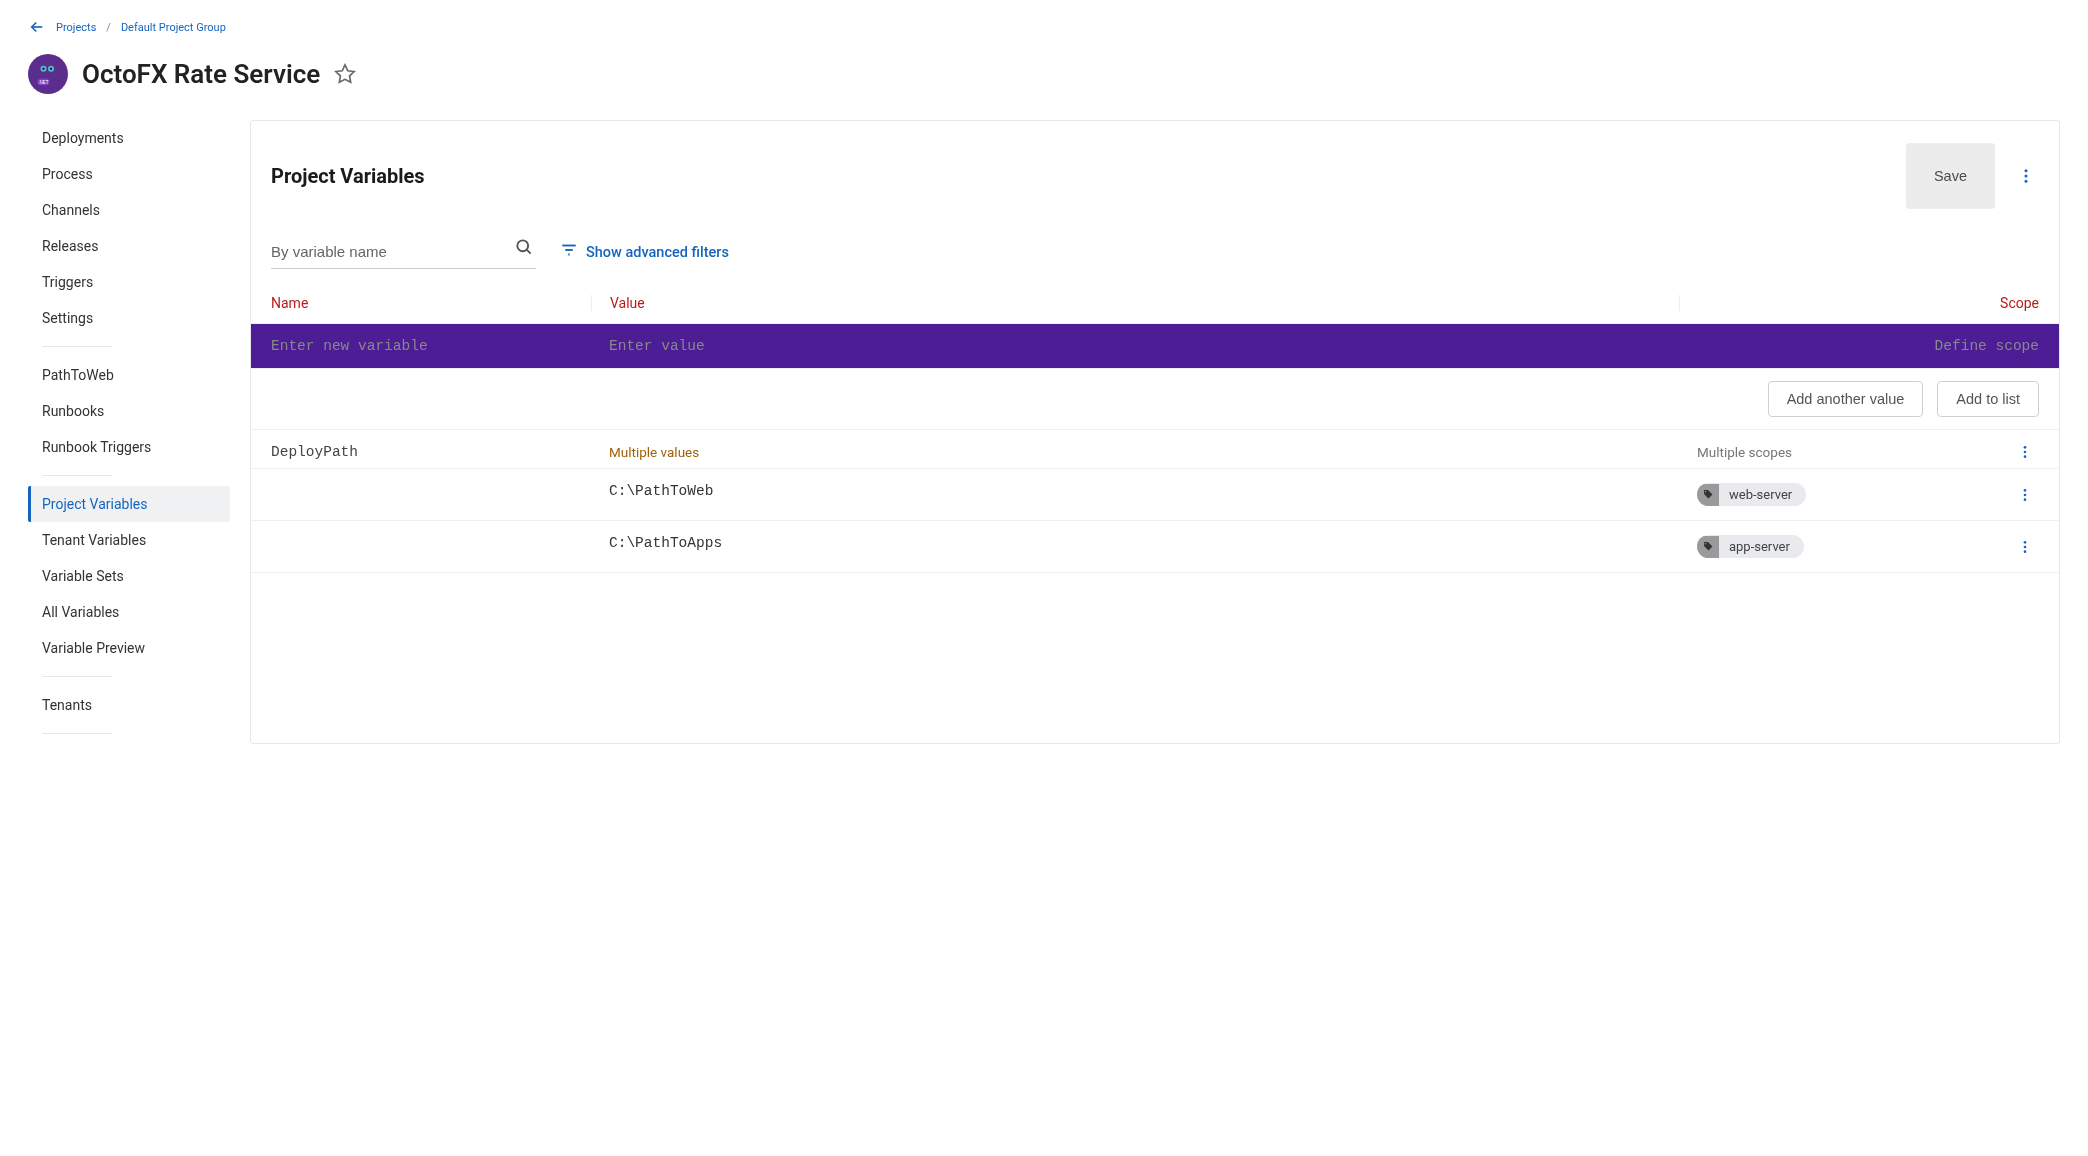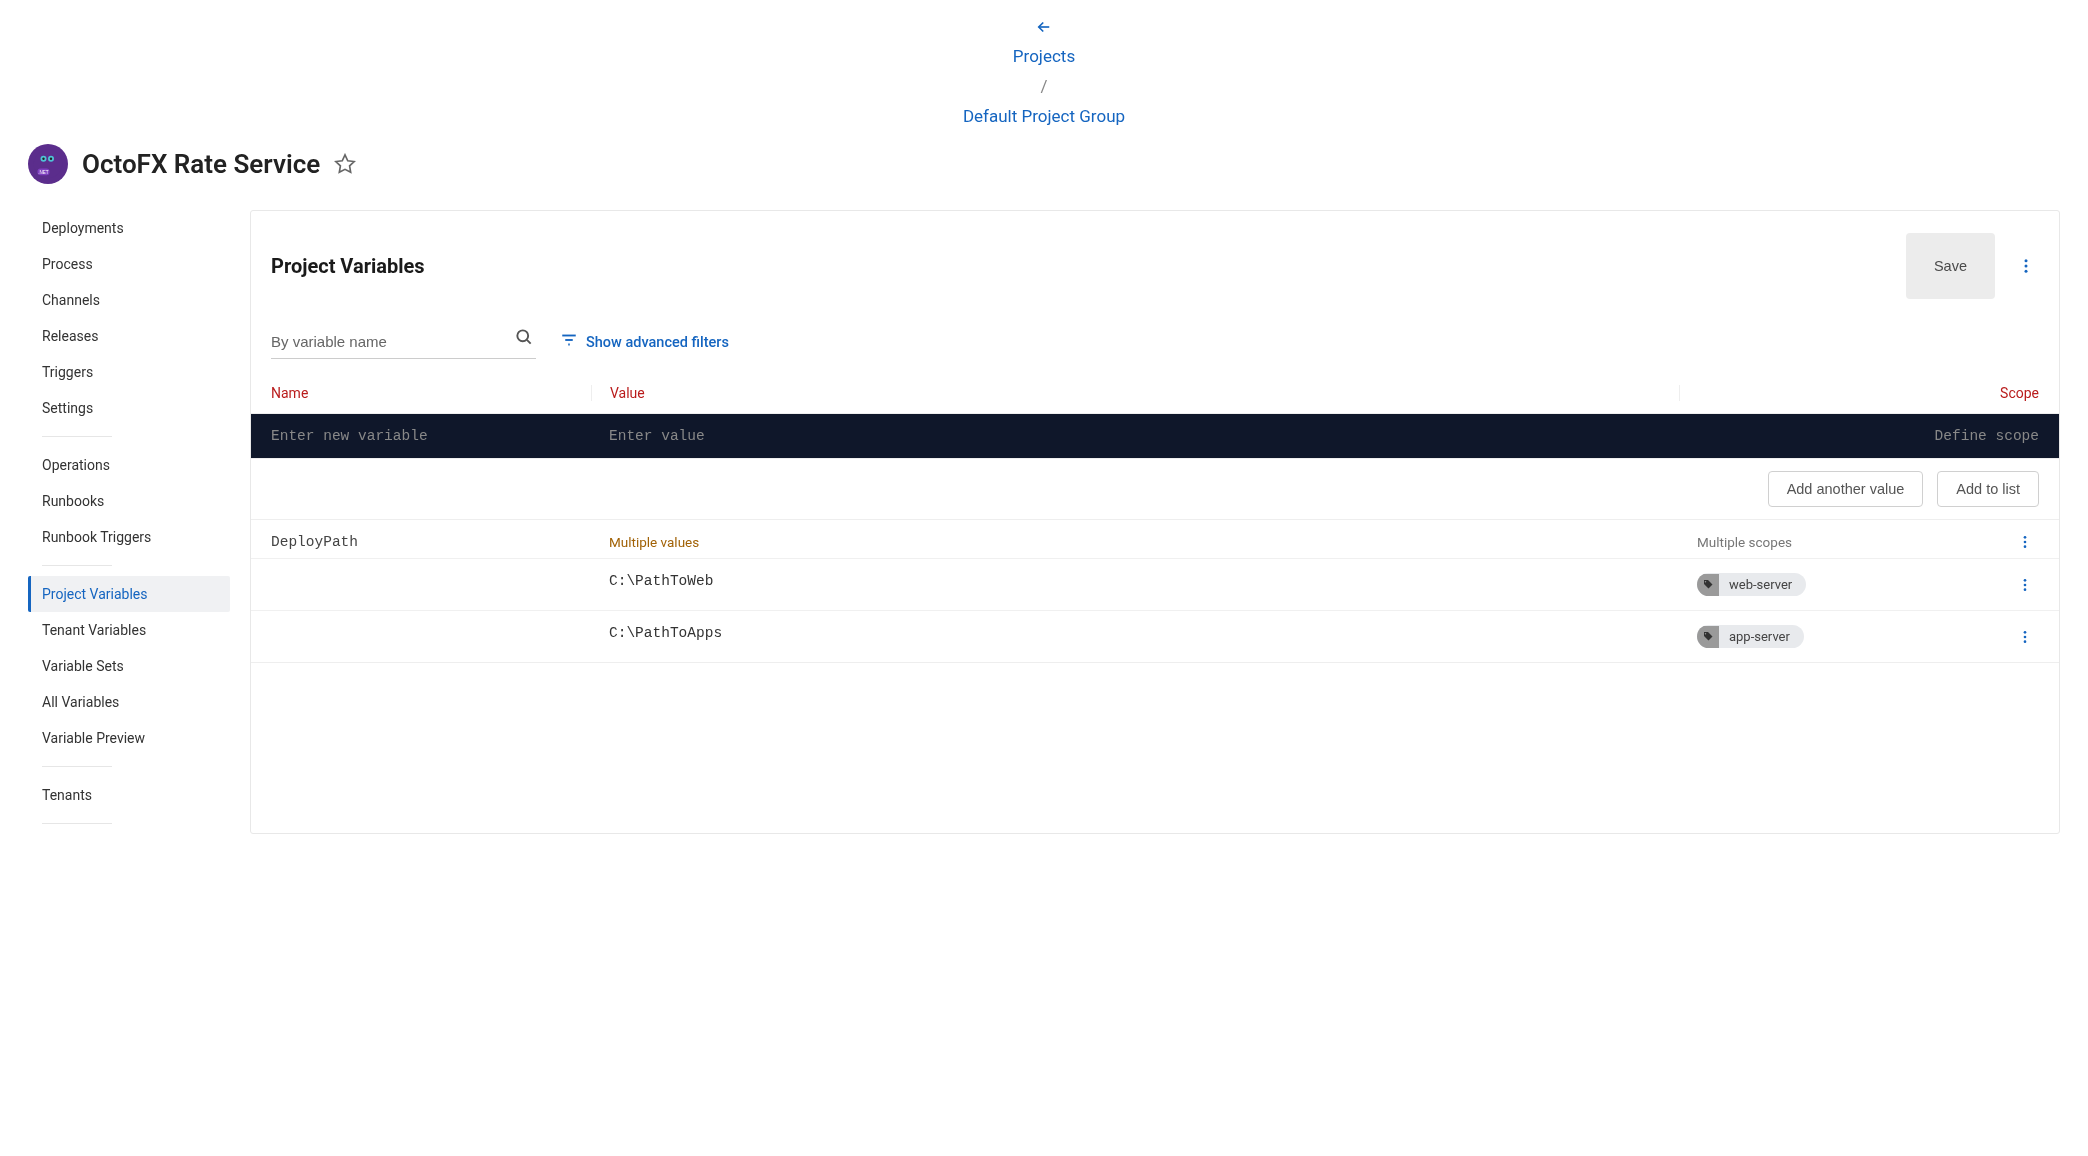--- a/index.html
+++ b/index.html
@@ -8,23 +8,22 @@
       background: #fff;
       color: #1a1a1a;
       font-size: 14px;
     }
     .wrapper { padding: 18px 28px; }
     .breadcrumb {
       display: flex;
       align-items: center;
       gap: 10px;
       color: #1565c0;
-      font-size: 17px;
+      font-size: 11px;
       margin-bottom: 18px;
-      flex-direction: column;
     }
     .breadcrumb a { color: #1565c0; text-decoration: none; }
     .breadcrumb .sep { color: #888; }
     .back-arrow { color: #1565c0; display:inline-flex; align-items:center; }
     .project-header {
       display: flex;
       align-items: center;
       gap: 14px;
       margin-bottom: 26px;
     }
@@ -121,21 +120,21 @@
       color: #b91c1c;
       font-size: 14px;
     }
     .col-name { width: 320px; flex-shrink:0; }
     .col-value { flex: 1; padding-left: 0px; border-left:1px solid #eee; padding-left:18px; }
     .thead .col-value { border-left:1px solid #eee; }
     .col-scope { width: 360px; flex-shrink:0; border-left:1px solid #eee; padding-left:18px;text-align:right; }
     .thead .col-scope { border-left:1px solid #eee; }
     .newrow {
       display:flex;
-      background: #0f172a;
+      background: #4c1d95;
       border-top: 1px solid #eee;
       border-bottom: 1px solid #eee;
       padding: 14px 20px;
       font-family: "Courier New", monospace;
       font-size: 14.5px;
       color: #888;
     }
     .newrow .col-value, .newrow .col-scope { border-left:none; }
     .action-row {
       display:flex; justify-content:flex-end; gap: 14px;
@@ -221,21 +220,21 @@
 
   <div class="layout">
     <div class="sidebar">
       <div class="sidebar-item">Deployments</div>
       <div class="sidebar-item">Process</div>
       <div class="sidebar-item">Channels</div>
       <div class="sidebar-item">Releases</div>
       <div class="sidebar-item">Triggers</div>
       <div class="sidebar-item">Settings</div>
       <hr class="sidebar-divider">
-      <div class="sidebar-item">Operations</div>
+      <div class="sidebar-item">PathToWeb</div>
       <div class="sidebar-item">Runbooks</div>
       <div class="sidebar-item">Runbook Triggers</div>
       <hr class="sidebar-divider">
       <div class="sidebar-item active">Project Variables</div>
       <div class="sidebar-item">Tenant Variables</div>
       <div class="sidebar-item">Variable Sets</div>
       <div class="sidebar-item">All Variables</div>
       <div class="sidebar-item">Variable Preview</div>
       <hr class="sidebar-divider">
       <div class="sidebar-item">Tenants</div>

